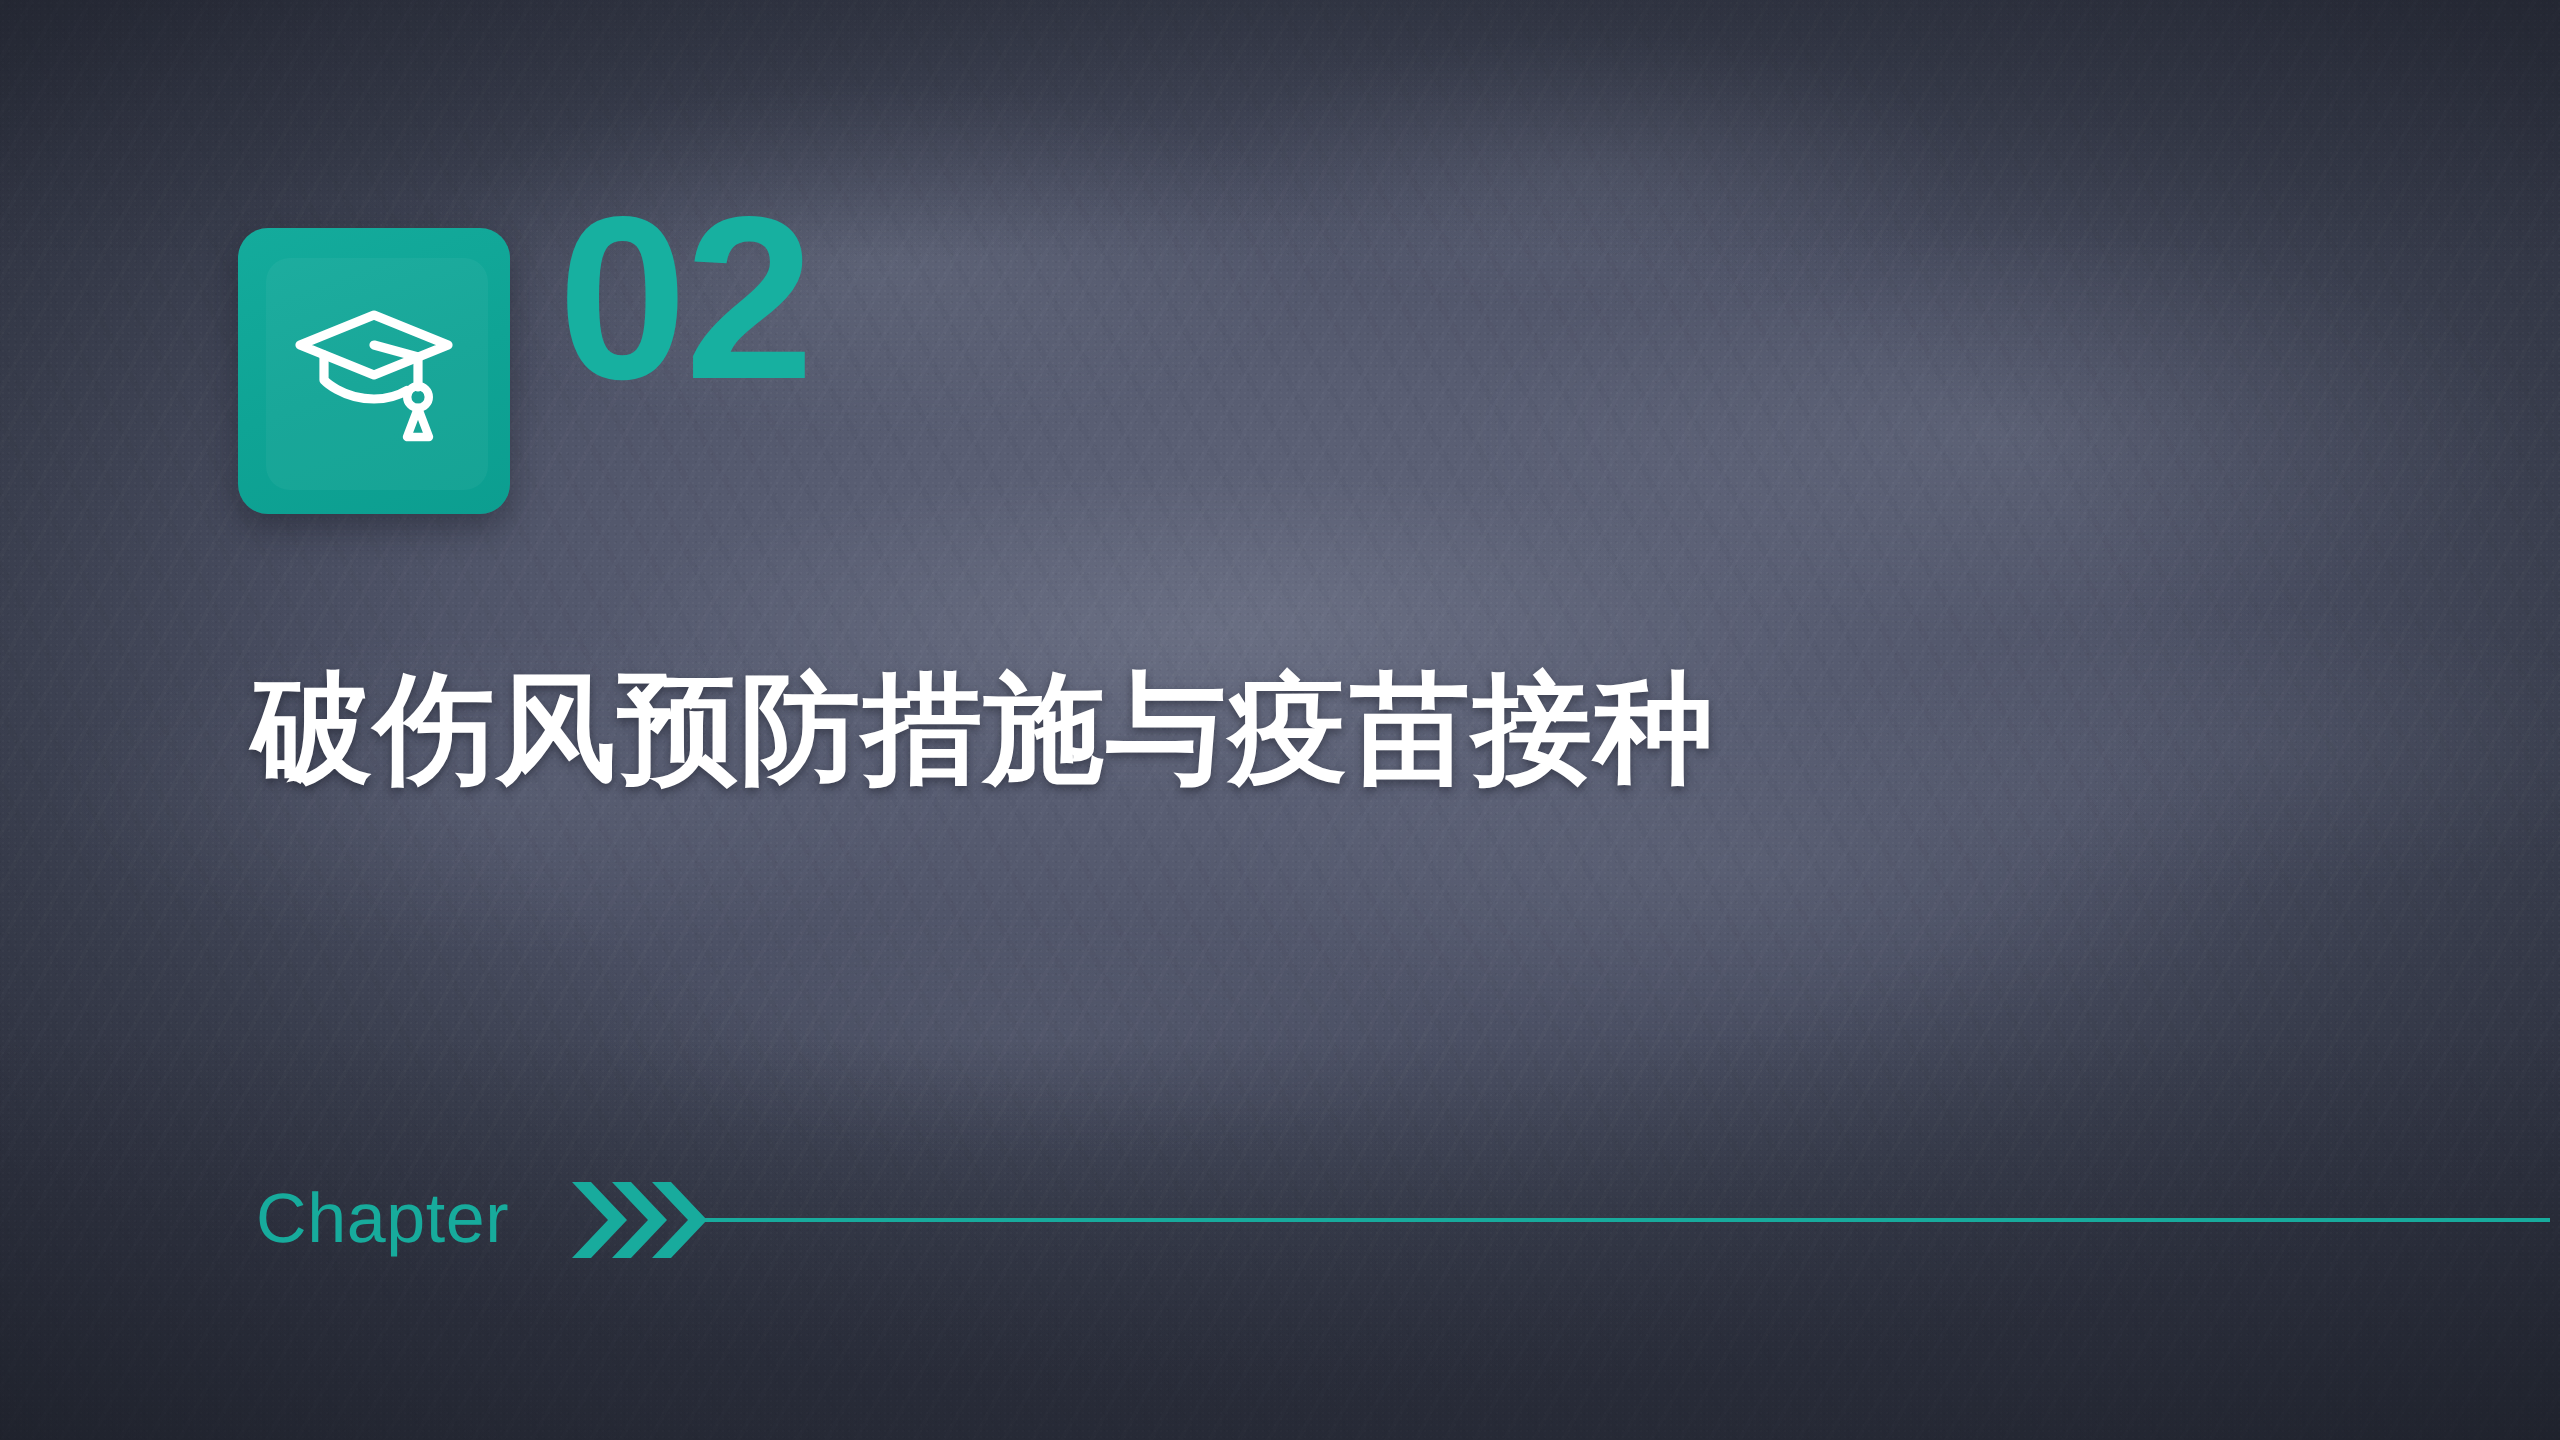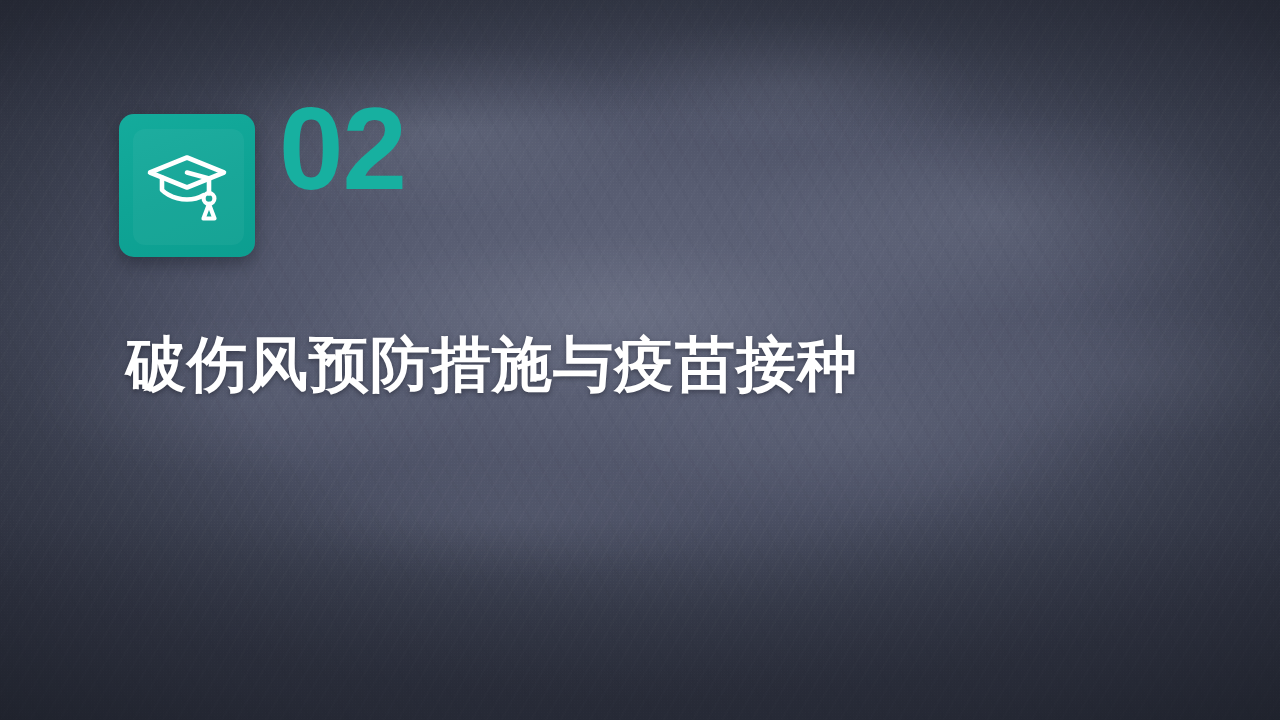--- a/index.html
+++ b/index.html
@@ -179,14 +179,27 @@
         <circle cx="65" cy="51.5" r="5.4" stroke="#ffffff" stroke-width="4.2" fill="none"></circle>
         <path d="M65 57 L59.5 71.5 L70.5 71.5 Z" stroke="#ffffff" stroke-width="4.2" stroke-linejoin="round" fill="none"></path>
       </svg>
     </div>
   </div>
 
   <div id="section-number">02</div>
 
   <div id="slide-title">破伤风预防措施与疫苗接种</div>
 
+  <div id="chapter-row">
+    <div id="chapter-label">Chapter</div>
+
+    <div id="chevron-group">
+      <svg width="72" height="38" viewBox="0 0 72 38" fill="none" aria-hidden="true">
+        <path d="M0 0 L18 19 L0 38 L9.5 38 L27.5 19 L9.5 0 Z" fill="#18ab9d"></path>
+        <path d="M20 0 L38 19 L20 38 L29.5 38 L47.5 19 L29.5 0 Z" fill="#18ab9d"></path>
+        <path d="M40 0 L58 19 L40 38 L49.5 38 L67.5 19 L49.5 0 Z" fill="#18ab9d"></path>
+      </svg>
+    </div>
+
+    <div id="chapter-rule"></div>
+  </div>
 
 </div>
 
 </body></html>

